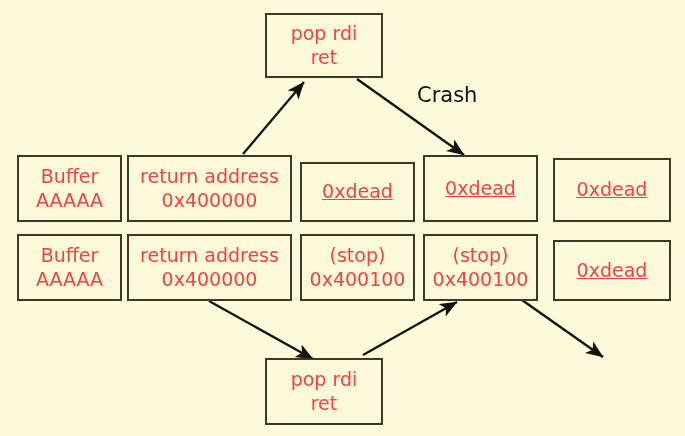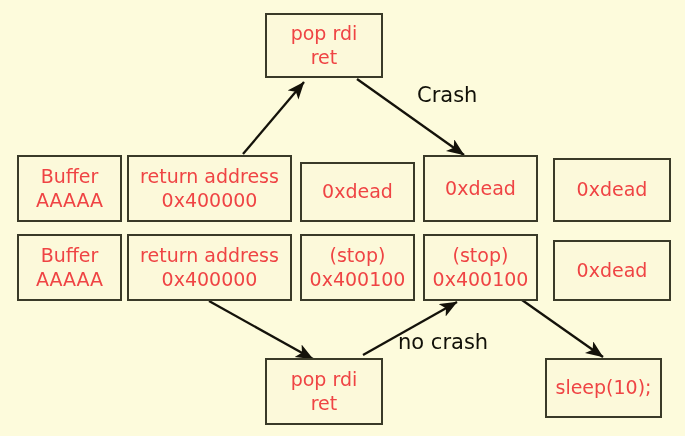--- a/index.html
+++ b/index.html
@@ -32,20 +32,21 @@
     color: #ef4444;
     font-size: 19px;
     line-height: 1.22;
     text-align: center;
     white-space: nowrap;
   }
   .box .ln {
     display: block;
   }
   .box.one-line {
+    text-decoration: underline;
   }
   .edge-label {
     position: absolute;
     color: #111008;
     font-size: 21px;
     white-space: nowrap;
   }
   svg.arrows {
     position: absolute;
     left: 0;
@@ -129,19 +130,15 @@
 
   <div class="box one-line" style="left:553px; top:240px; width:118px; height:61px;">
     <span class="ln">0xdead</span>
   </div>
 
   <div class="box" style="left:265px; top:358px; width:118px; height:67px;">
     <span class="ln">pop rdi</span>
     <span class="ln">ret</span>
   </div>
 
-  <div class="edge-label" style="left:398px; top:330px;">no crash</div>
 
-  <div class="box one-line" style="left:545px; top:358px; width:117px; height:60px;">
-    <span class="ln">sleep(10);</span>
-  </div>
 
 </div>
 
 </body></html>

